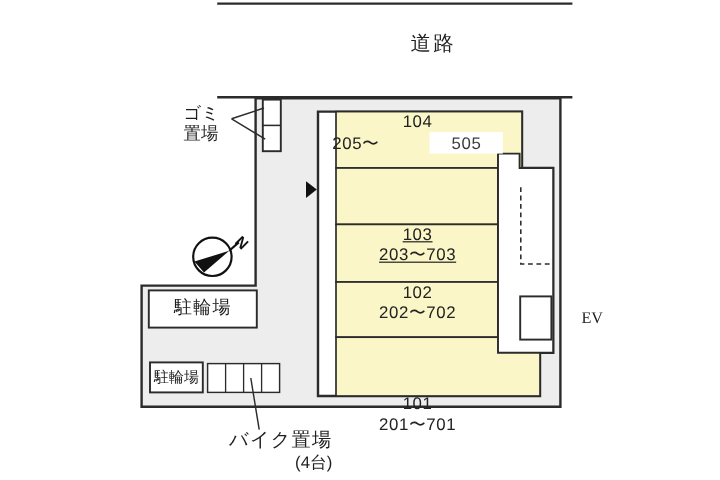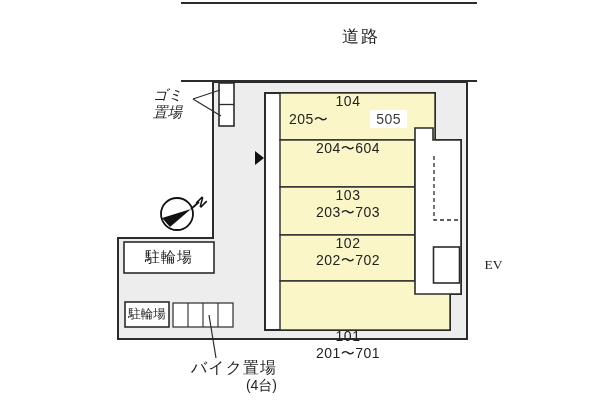--- a/index.html
+++ b/index.html
@@ -5,28 +5,28 @@
   html,body{margin:0;padding:0;background:#fff;}
   .canvas{
     position:relative;width:600px;height:400px;background:#ffffff;overflow:hidden;
     font-family:"Liberation Sans","DejaVu Sans",sans-serif;color:#1f1f1f;
   }
   .canvas svg{position:absolute;left:0;top:0;}
   .lbl{position:absolute;line-height:1.15;}
   .center{text-align:right;}
   .flexc{display:flex;align-items:center;justify-content:center;font-family:Liberation Serif, serif;}
   .road-label{left:280px;top:27px;width:100px;font-size:17px;letter-spacing:2px;}
-  .garbage-label{left:153px;top:87px;width:42px;font-size:14.5px;line-height:17px;font-style:italic;}
+  .garbage-label{left:153px;top:87px;width:42px;font-size:14.5px;line-height:17px;}
   .room{position:absolute;display:flex;flex-direction:column;align-items:center;justify-content:flex-start;
         font-size:14px;line-height:16.5px;letter-spacing:0.5px;color:#222;}
   .room .l2{display:flex;align-items:center;gap:40px;}
-  .hl{background:#ffffff;padding:1px 6px;margin-left:2px;color:#3c3c3c;}
+  .hl{background:#ffffff;padding:1px 18px;margin-left:2px;color:#3c3c3c;}
   .room1{left:281px;top:93px;width:134px;height:47px;}
   .room2{left:281px;top:140px;width:134px;height:47px;}
-  .room3{left:281px;top:187px;width:134px;height:64px;}
+  .room3{left:281px;top:187px;width:134px;height:64px;text-decoration:underline;}
   .room4{left:281px;top:235px;width:134px;height:46px;}
   .room5{left:281px;top:281px;width:134px;height:49px;margin-top:47px;}
   .ev-label{left:433px;top:247px;width:27px;height:36px;font-size:13.5px;padding-left:47px;}
   .bp1-label{left:124px;top:242px;width:90px;height:31px;font-size:15px;letter-spacing:1px;}
   .bp2-label{left:125px;top:302px;width:44px;height:25px;font-size:12.5px;}
   .bike-label{left:157px;top:359px;width:120px;font-size:16px;letter-spacing:1px;}
   .bike-capacity{left:157px;top:377px;width:120px;font-size:14px;}
 </style>
 </head>
 <body>
@@ -89,23 +89,20 @@
   </div>
 
   <div class="room room1">
     <div>104</div>
     <div class="l2">
       <span>205〜</span>
         <span class="hl">505</span>
     </div>
   </div>
 
-  <div class="room room2">
-    <div>204〜604</div>
-  </div>
 
   <div class="room room3">
     <div>103</div>
     <div>203〜703</div>
   </div>
 
   <div class="room room4">
     <div>102</div>
     <div>202〜702</div>
   </div>

